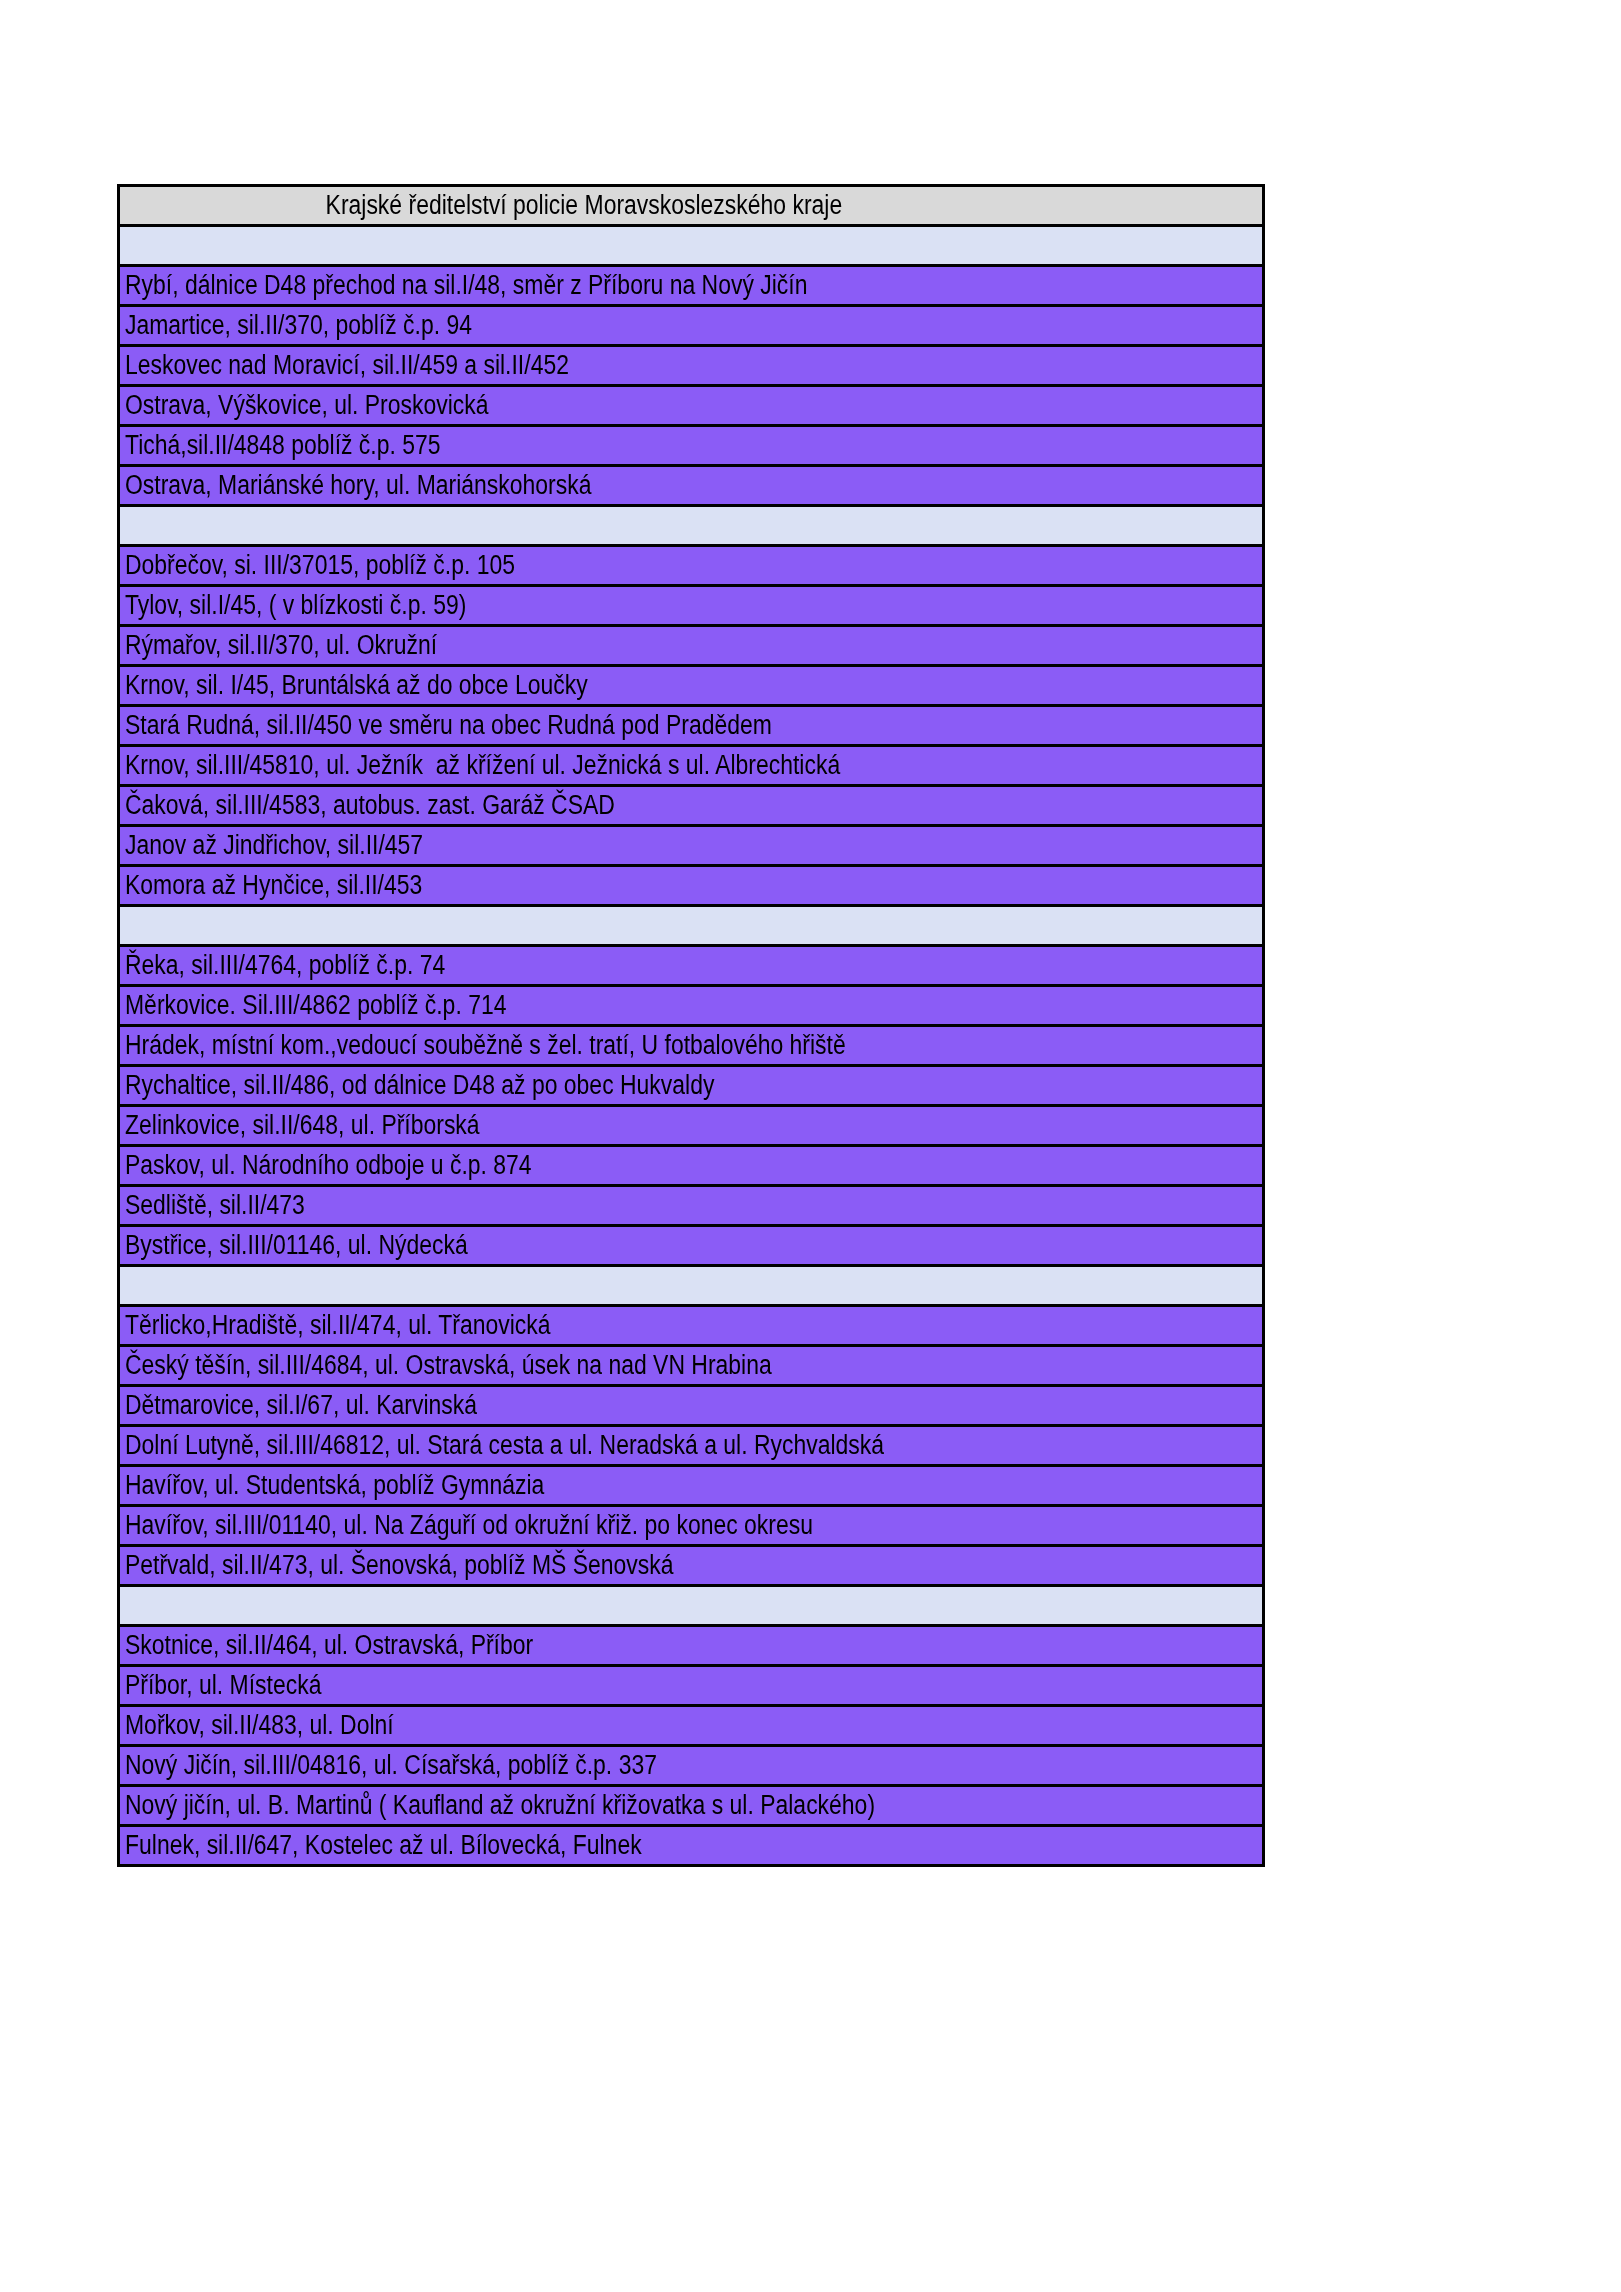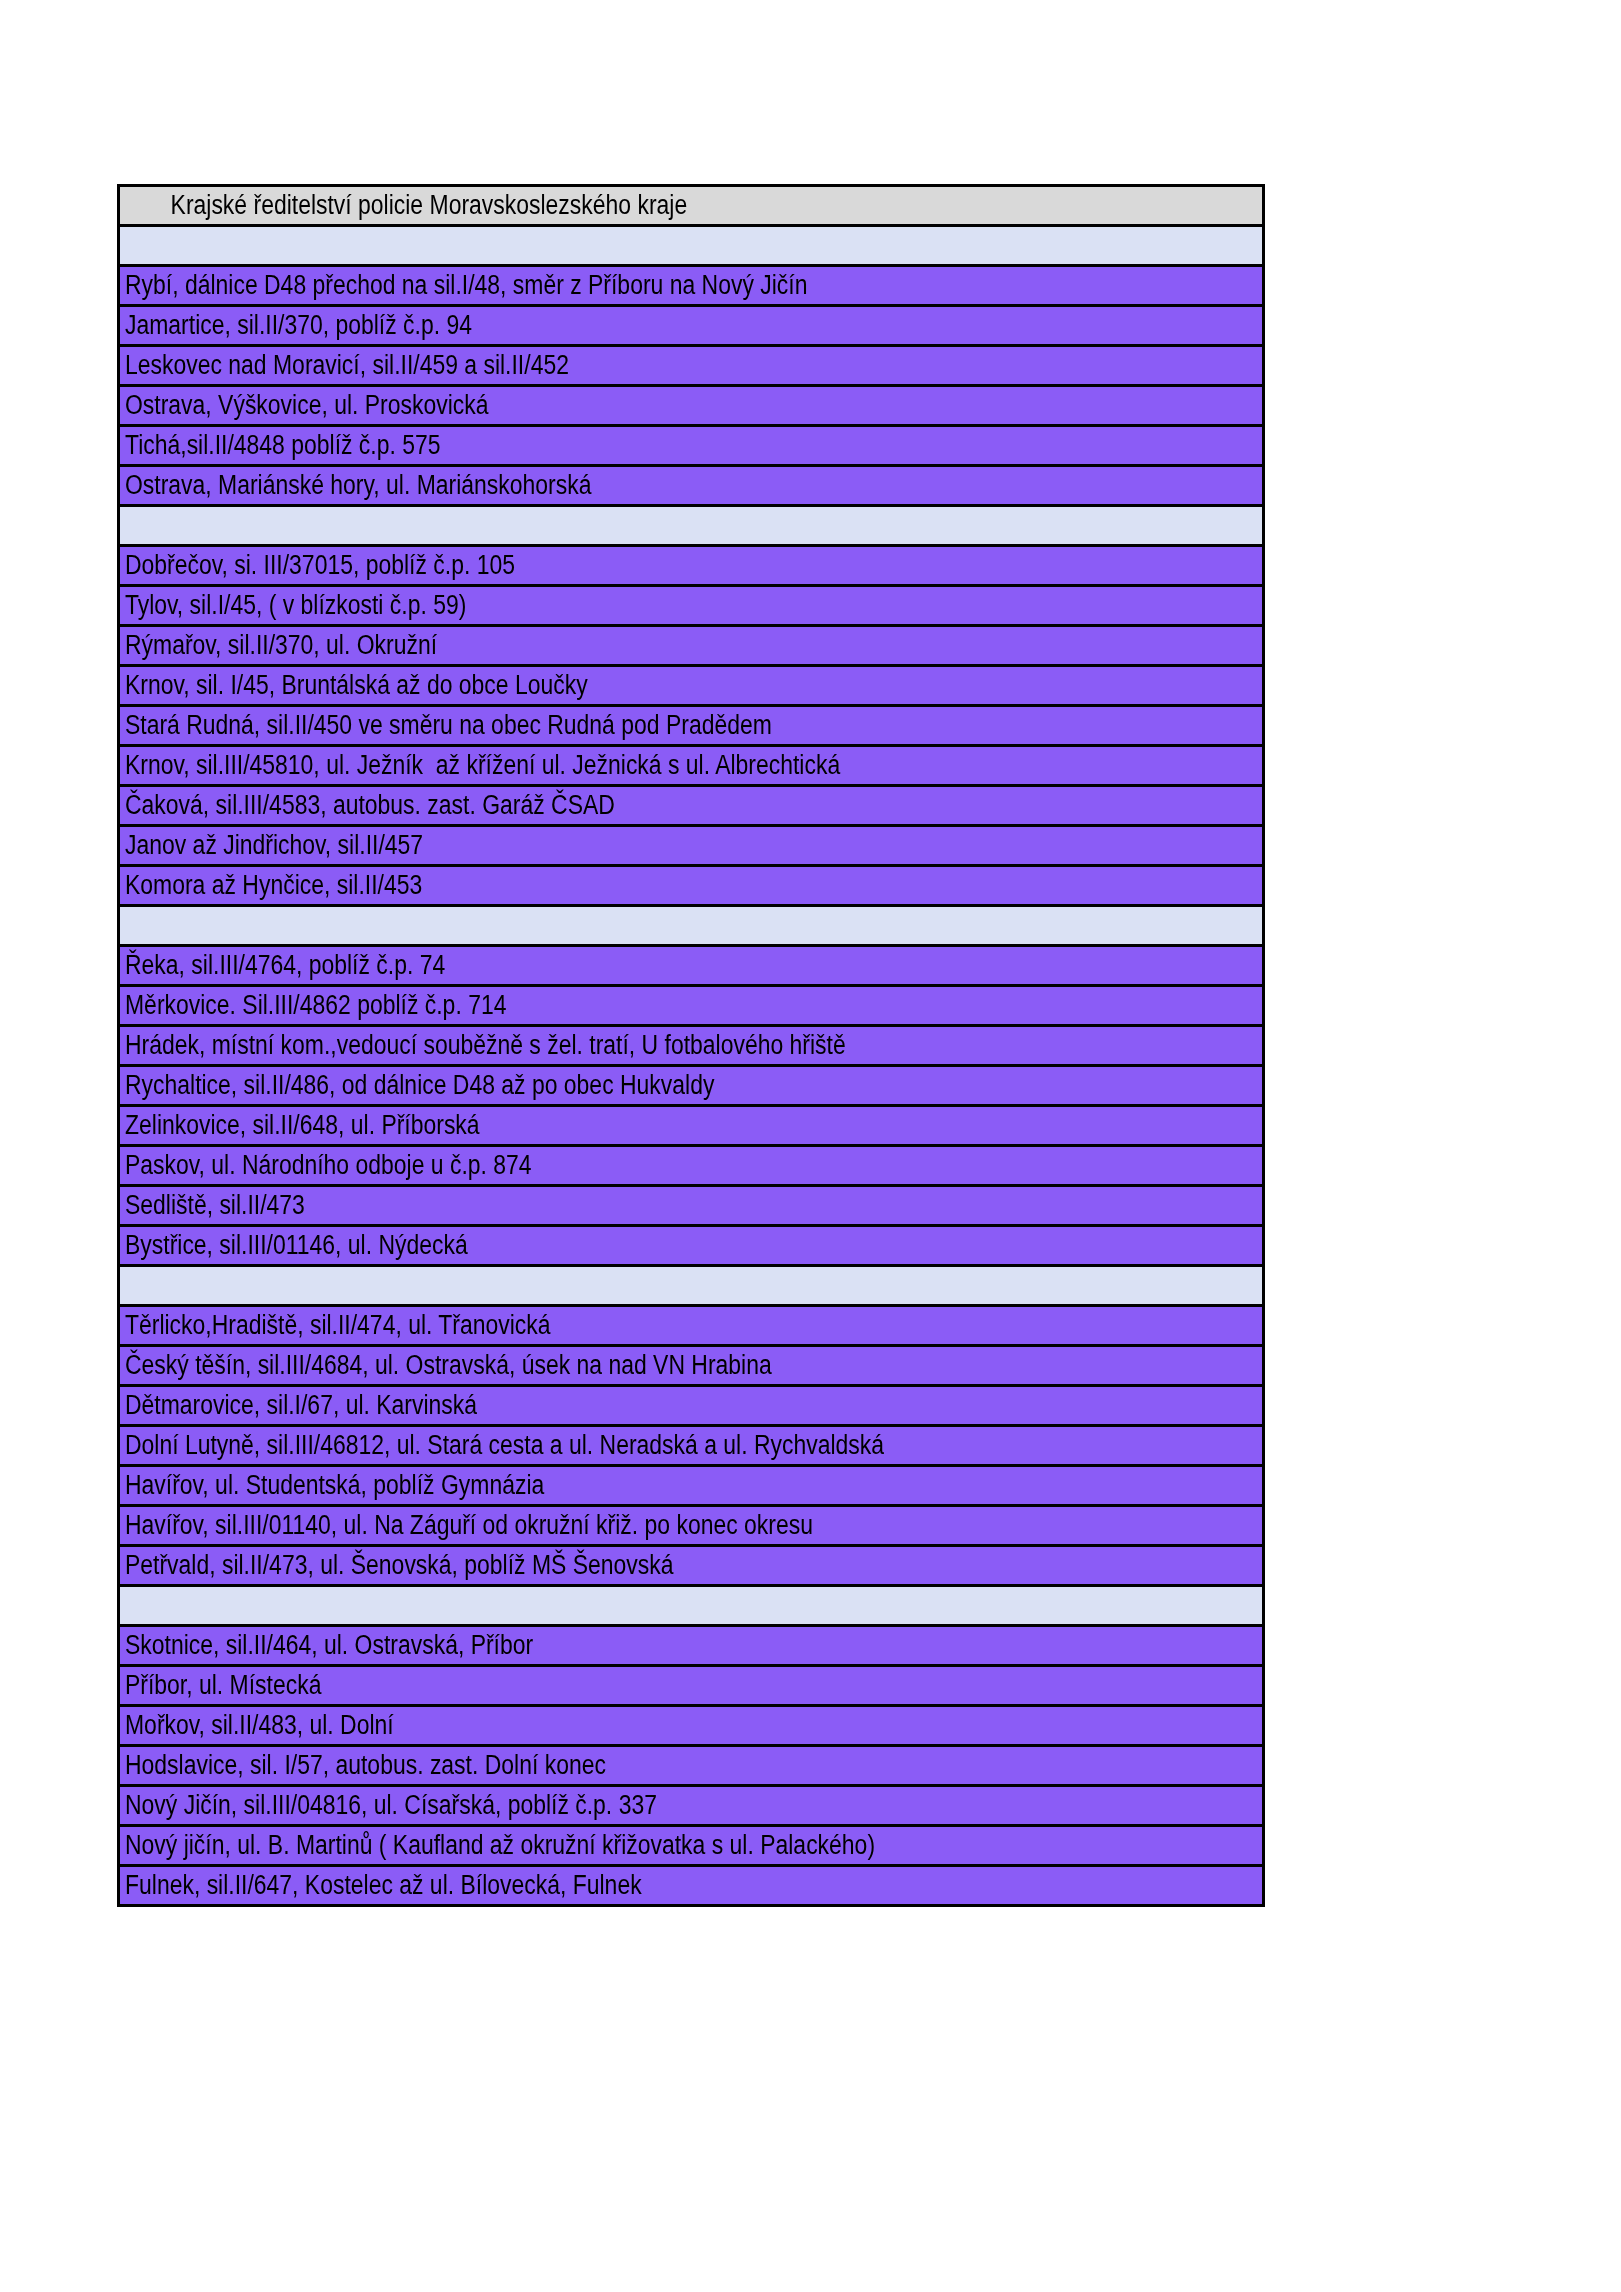--- a/index.html
+++ b/index.html
@@ -16,21 +16,21 @@
   td.cell {
     border: 3.6px solid #000000;
     height: 40px;
     background: #8b5cf6;
     vertical-align: middle;
     padding: 0 0 0 5.4px;
     overflow: hidden;
   }
   td.header-cell {
     background: #d9d9d9;
-    text-align: left;
+    text-align: center;
     
     padding: 0 220px 0 5.4px;
   }
   td.sep-cell { background: #dae1f4; }
   span.cond {
     display: inline-block;
     font-size: 27px;
     line-height: 1;
     white-space: pre;
     transform: scaleX(0.85);
@@ -154,23 +154,20 @@
       <tr>
         <td class="cell data-cell"><span class="cond">Skotnice, sil.II/464, ul. Ostravská, Příbor</span></td>
       </tr>
       <tr>
         <td class="cell data-cell"><span class="cond">Příbor, ul. Místecká</span></td>
       </tr>
       <tr>
         <td class="cell data-cell"><span class="cond">Mořkov, sil.II/483, ul. Dolní</span></td>
       </tr>
       <tr>
-        <td class="cell data-cell"><span class="cond">Hodslavice, sil. I/57, autobus. zast. Dolní konec</span></td>
-      </tr>
-      <tr>
         <td class="cell data-cell"><span class="cond">Nový Jičín, sil.III/04816, ul. Císařská, poblíž č.p. 337</span></td>
       </tr>
       <tr>
         <td class="cell data-cell"><span class="cond">Nový jičín, ul. B. Martinů ( Kaufland až okružní křižovatka s ul. Palackého)</span></td>
       </tr>
       <tr>
         <td class="cell data-cell"><span class="cond">Fulnek, sil.II/647, Kostelec až ul. Bílovecká, Fulnek</span></td>
       </tr>
     </tbody>
 </table>

